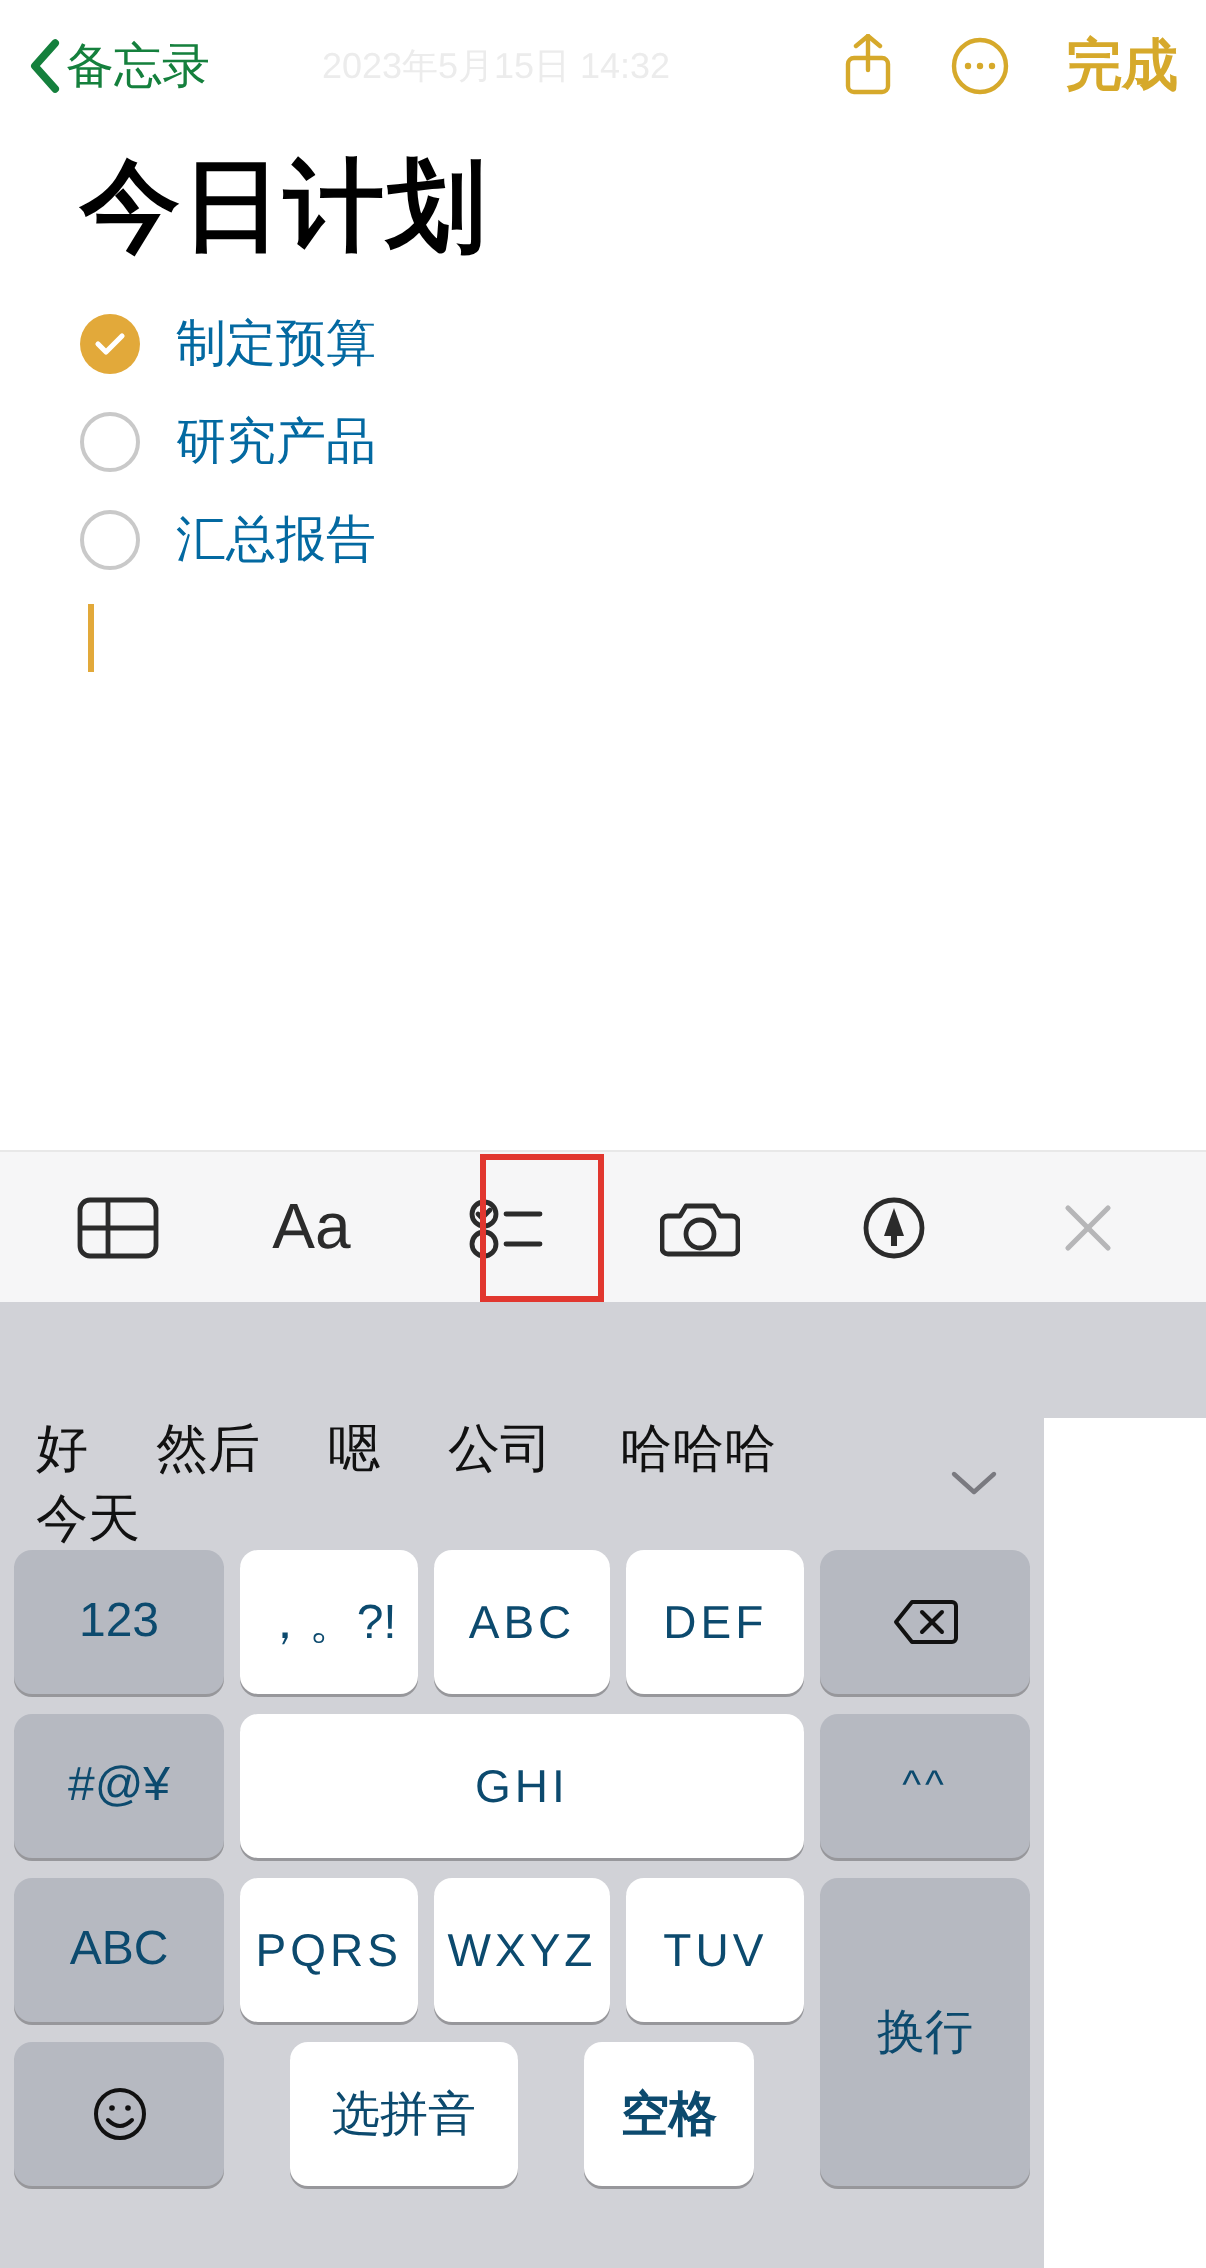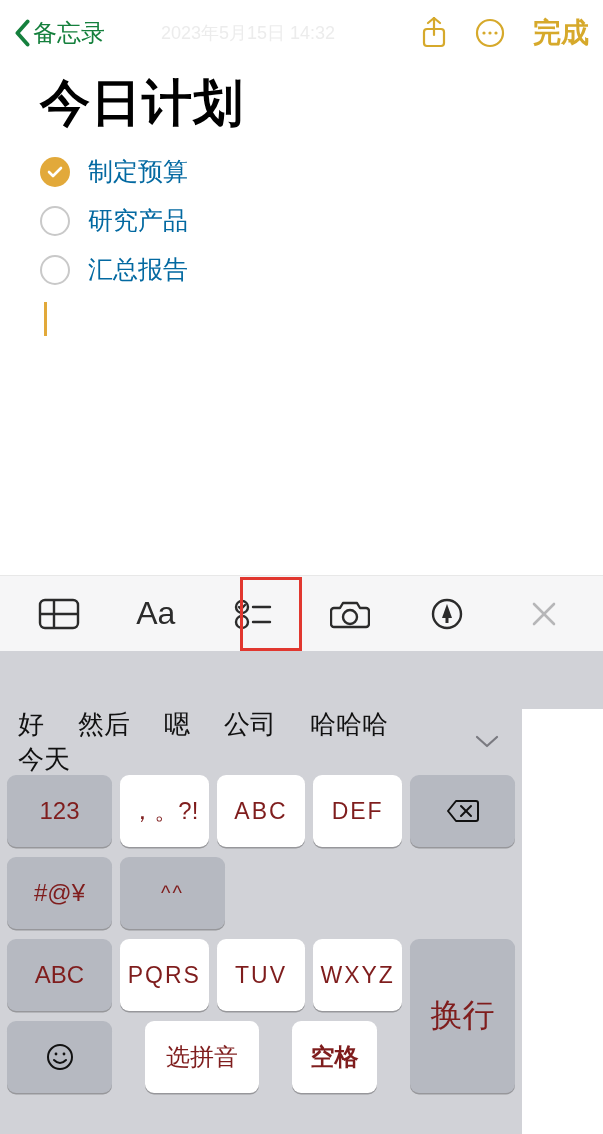--- a/index.html
+++ b/index.html
@@ -38,29 +38,29 @@
     .shelf { position: absolute; top: 651px; left: 0; width: 603px; height: 58px; background: #d1d2d7; }
 
     
     .kb { position: absolute; top: 709px; left: 0; width: 522px; height: 425px; background: #d1d2d7; }
     .cand { height: 66px; display: flex; align-items: center; padding: 0 8px 0 18px; color: #111; }
     .cand-word { font-size: 26px; margin-right: 34px; white-space: nowrap; }
     .cand-collapse { margin-left: auto; width: 60px; height: 60px; display:flex; align-items:center; justify-content:center; color:#7a7a80; }
 
     .rows { padding: 0 7px 7px 7px; }
     .row { display: flex; gap: 8px; margin-bottom: 10px; }
-    .key { height: 72px; border-radius: 9px; display: flex; align-items: center; justify-content: center; font-size: 24px; color: #7f1d1d; box-shadow: 0 1.5px 0 rgba(0,0,0,.28); }
+    .key { height: 72px; border-radius: 9px; display: flex; align-items: center; justify-content: center; font-size: 24px; color: #0c4a6e; box-shadow: 0 1.5px 0 rgba(0,0,0,.28); }
     .white { background: #fff; }
     .gray  { background: #b6b9c1; }
     .side { width: 105px; }
     .mid  { flex: 1; }
     .tall { height: 154px; }
     .letters { letter-spacing: 2px; font-size: 23px; }
     .punct   { font-size: 24px; }
-    .ret-label { font-size: 32px; }
+    .ret-label { font-size: 24px; }
 
     .emoji-key svg, .del-key svg { display:block; }
   </style>
 </head>
 <body>
 
 <div class="nav">
   <div class="back">
     <svg viewBox="0 0 12 22" fill="none" stroke="currentColor" stroke-width="3" stroke-linecap="round" stroke-linejoin="round">
         <polyline points="10,2 2,11 10,20"></polyline>
@@ -173,27 +173,28 @@
       <div class="key gray side del-key">
         <svg width="34" height="24" viewBox="0 0 34 24" fill="none" stroke="#111" stroke-width="2" stroke-linejoin="round" stroke-linecap="round">
             <path d="M10 2 h20 a2 2 0 0 1 2 2 v16 a2 2 0 0 1 -2 2 H10 L2 12 z"></path>
             <line x1="15" y1="7" x2="25" y2="17"></line>
             <line x1="25" y1="7" x2="15" y2="17"></line>
           </svg>
       </div>
     </div>
     <div class="row">
       <div class="key gray side">#@¥</div>
+      <div class="key white mid letters">GHI</div>
       <div class="key gray side" style="font-size:20px;letter-spacing:2px;">^^</div>
     </div>
     <div class="row">
       <div class="key gray side">ABC</div>
       <div class="key white mid letters">PQRS</div>
+      <div class="key white mid letters">WXYZ</div>
       <div class="key white mid letters">TUV</div>
-      <div class="key white mid letters">WXYZ</div>
       <div class="key gray side tall ret-label" style="position:relative; margin-bottom:-82px;">换行</div>
     </div>
     <div class="row" style="margin-bottom:0;gap:33px;">
       <div class="key gray side emoji-key">
         <svg width="30" height="30" viewBox="0 0 30 30" fill="none" stroke="#111" stroke-width="2">
             <circle cx="15" cy="15" r="12"></circle>
             <circle cx="11" cy="12" r="1.4" fill="#111" stroke="none"></circle>
             <circle cx="19" cy="12" r="1.4" fill="#111" stroke="none"></circle>
             <path d="M9 18 q6 6 12 0" stroke-linecap="round"></path>
           </svg>

